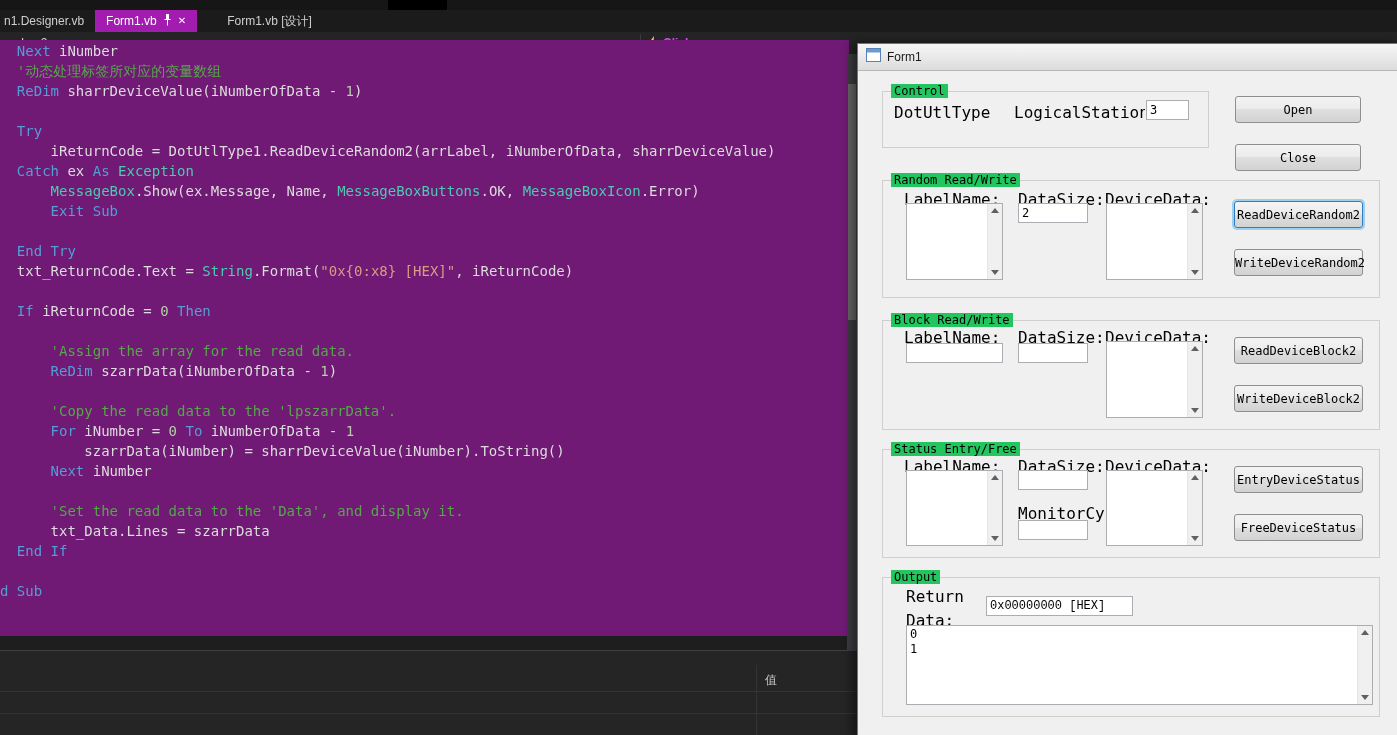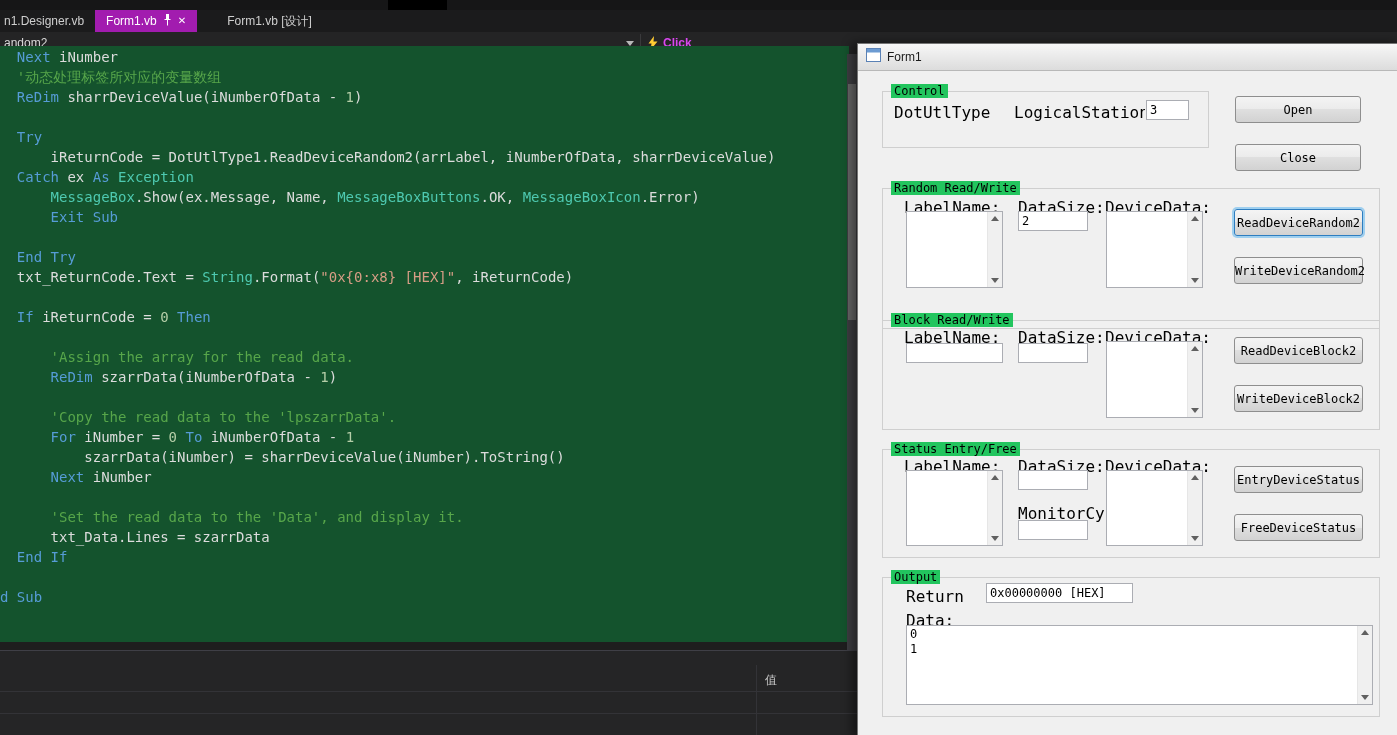--- a/index.html
+++ b/index.html
@@ -16,21 +16,21 @@
   .tab.active{background:#a21caf;color:#FFFFFF;margin-right:19px}
   .tab .close{font-size:10px;color:#FFFFFF;line-height:10px}
   .nav-bar{left:0;top:32px;width:1397px;height:22px;background:#242425}
   .nav-member{left:4px;top:4px;font-size:12px;color:#D8D8D8}
   .nav-arrow{left:626px;top:9px;width:0;height:0;border-left:4px solid transparent;border-right:4px solid transparent;border-top:5px solid #B9B9B9}
   .nav-div{left:640px;top:2px;width:1px;height:18px;background:#3A3A3C}
   .event-icon{left:648px;top:4px}
   .nav-event{left:663px;top:4px;font-size:12px;font-weight:bold;color:#d946ef}
 
   
-  .editor{left:0;top:46px;width:849px;height:596px;background:#14532d;overflow:hidden}
+  .editor{left:0;top:40px;width:849px;height:596px;background:#701a75;overflow:hidden}
   .code-lines{padding-top:1px;font-family:"DejaVu Sans Mono",monospace;font-size:14px;line-height:20px}
   .code-line{height:20px;white-space:pre}
   .c-pl{color:#DCDCDC}.c-kw{color:#569CD6}.c-cm{color:#57A64A}.c-ty{color:#4EC9B0}.c-st{color:#D69D85}.c-nu{color:#B5CEA8}
   .vscroll{left:847px;top:54px;width:10px;height:596px;background:#3E3E42}
   .vthumb{left:848px;top:84px;width:8px;height:236px;background:#686868}
 
   
   .watch{left:0;top:650px;width:857px;height:85px;background:#252526;border-top:1px solid #3F3F46}
   .watch-line{position:absolute;left:0;width:857px;height:1px;background:#333337}
   .watch-col{position:absolute;left:756px;top:14px;width:1px;height:71px;background:#333337}
@@ -143,21 +143,21 @@
       <div class="groupbox" style="left:24px;top:19px;width:327px;height:57px">
         <span class="gb-title">Control</span>
         <span class="flabel" style="left:11px;top:11px">DotUtlType</span>
         <span class="flabel trunc" style="left:131px;top:11px;width:131px">LogicalStationNumbe</span>
         <input class="ftext" style="left: 263px; top: 8px; width: 43px;" value="3">
       </div>
 
       <button class="fbtn" style="left:377px;top:24px;width:126px">Open</button>
       <button class="fbtn" style="left:377px;top:72px;width:126px">Close</button>
 
-      <div class="groupbox" style="left:24px;top:116px;width:498px;height:141px">
+      <div class="groupbox" style="left:24px;top:108px;width:498px;height:118px">
         <span class="gb-title">Random Read/Write</span>
         <span class="flabel" style="left:21px;top:9px">LabelName:</span>
         <span class="flabel" style="left:135px;top:9px">DataSize:</span>
         <span class="flabel" style="left:222px;top:9px">DeviceData:</span>
         <div class="scrollbox" style="left:23px;top:22px;width:97px;height:77px">
           <div class="sb-rail">
               <span class="sb-up"></span>
               <span class="sb-down"></span>
             </div>
         </div>
@@ -213,21 +213,21 @@
               <span class="sb-down"></span>
             </div>
         </div>
         <button class="fbtn" style="left:351px;top:16px">EntryDeviceStatus</button>
         <button class="fbtn" style="left:351px;top:64px">FreeDeviceStatus</button>
       </div>
 
       <div class="groupbox" style="left:24px;top:505px;width:498px;height:140px">
         <span class="gb-title">Output</span>
         <span class="flabel" style="left:23px;top:9px">Return</span>
-        <input class="ftext" style="left: 103px; top: 5px; width: 147px;" value="0x00000000 [HEX]">
+        <input class="ftext" style="left: 103px; top: 18px; width: 147px; font-family: Liberation Mono, monospace;" value="0x00000000 [HEX]">
         <span class="flabel" style="left:23px;top:33px">Data:</span>
         <div class="scrollbox" style="left:23px;top:47px;width:467px;height:80px">
           <div class="sb-content">0
 1</div>
           <div class="sb-rail">
               <span class="sb-up"></span>
               <span class="sb-down"></span>
             </div>
         </div>
       </div>

